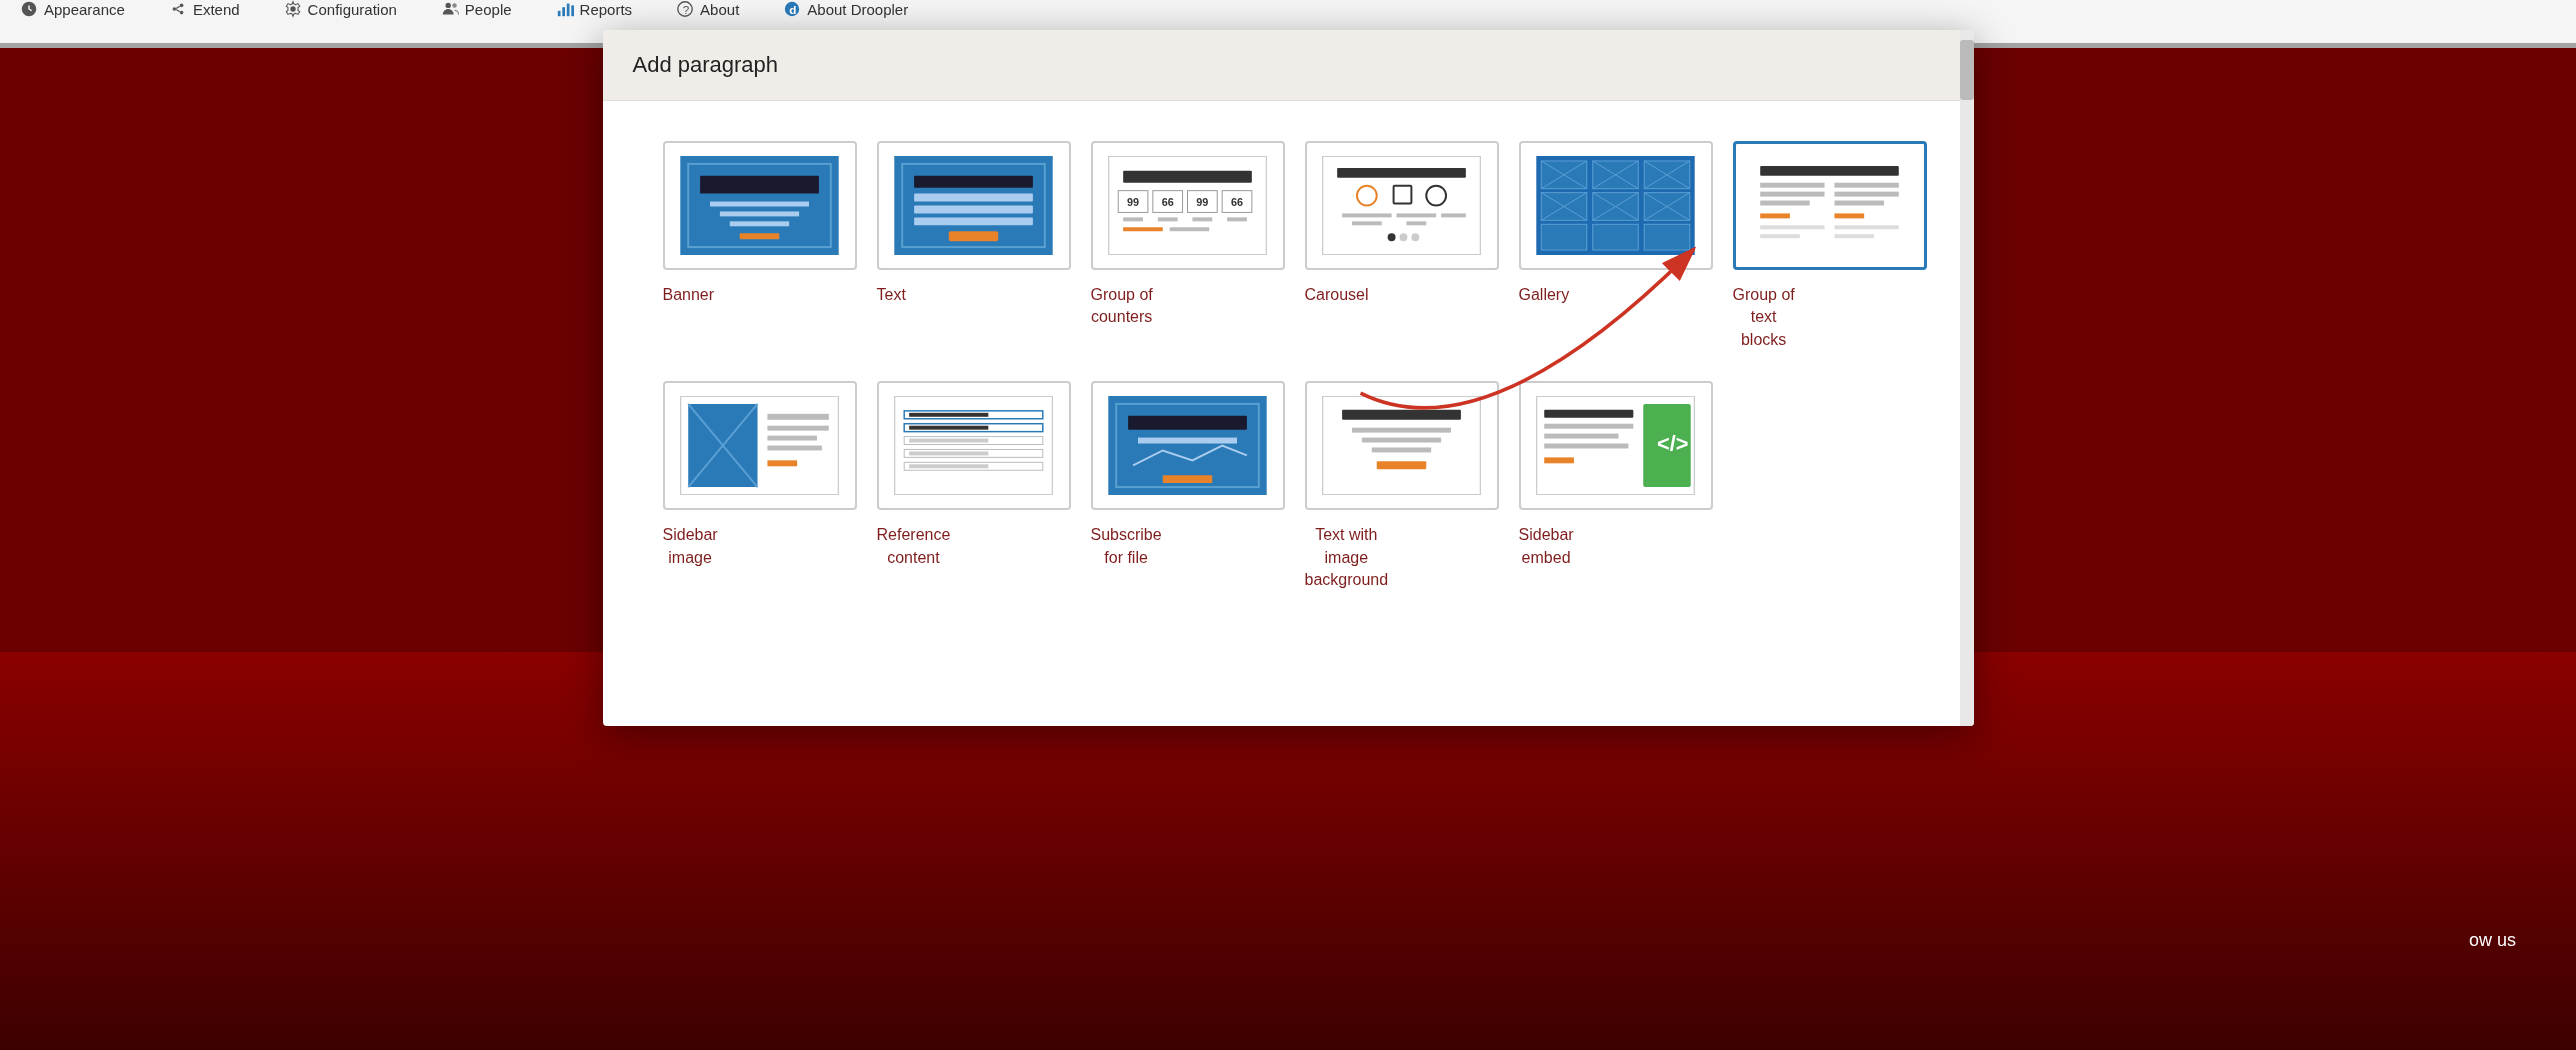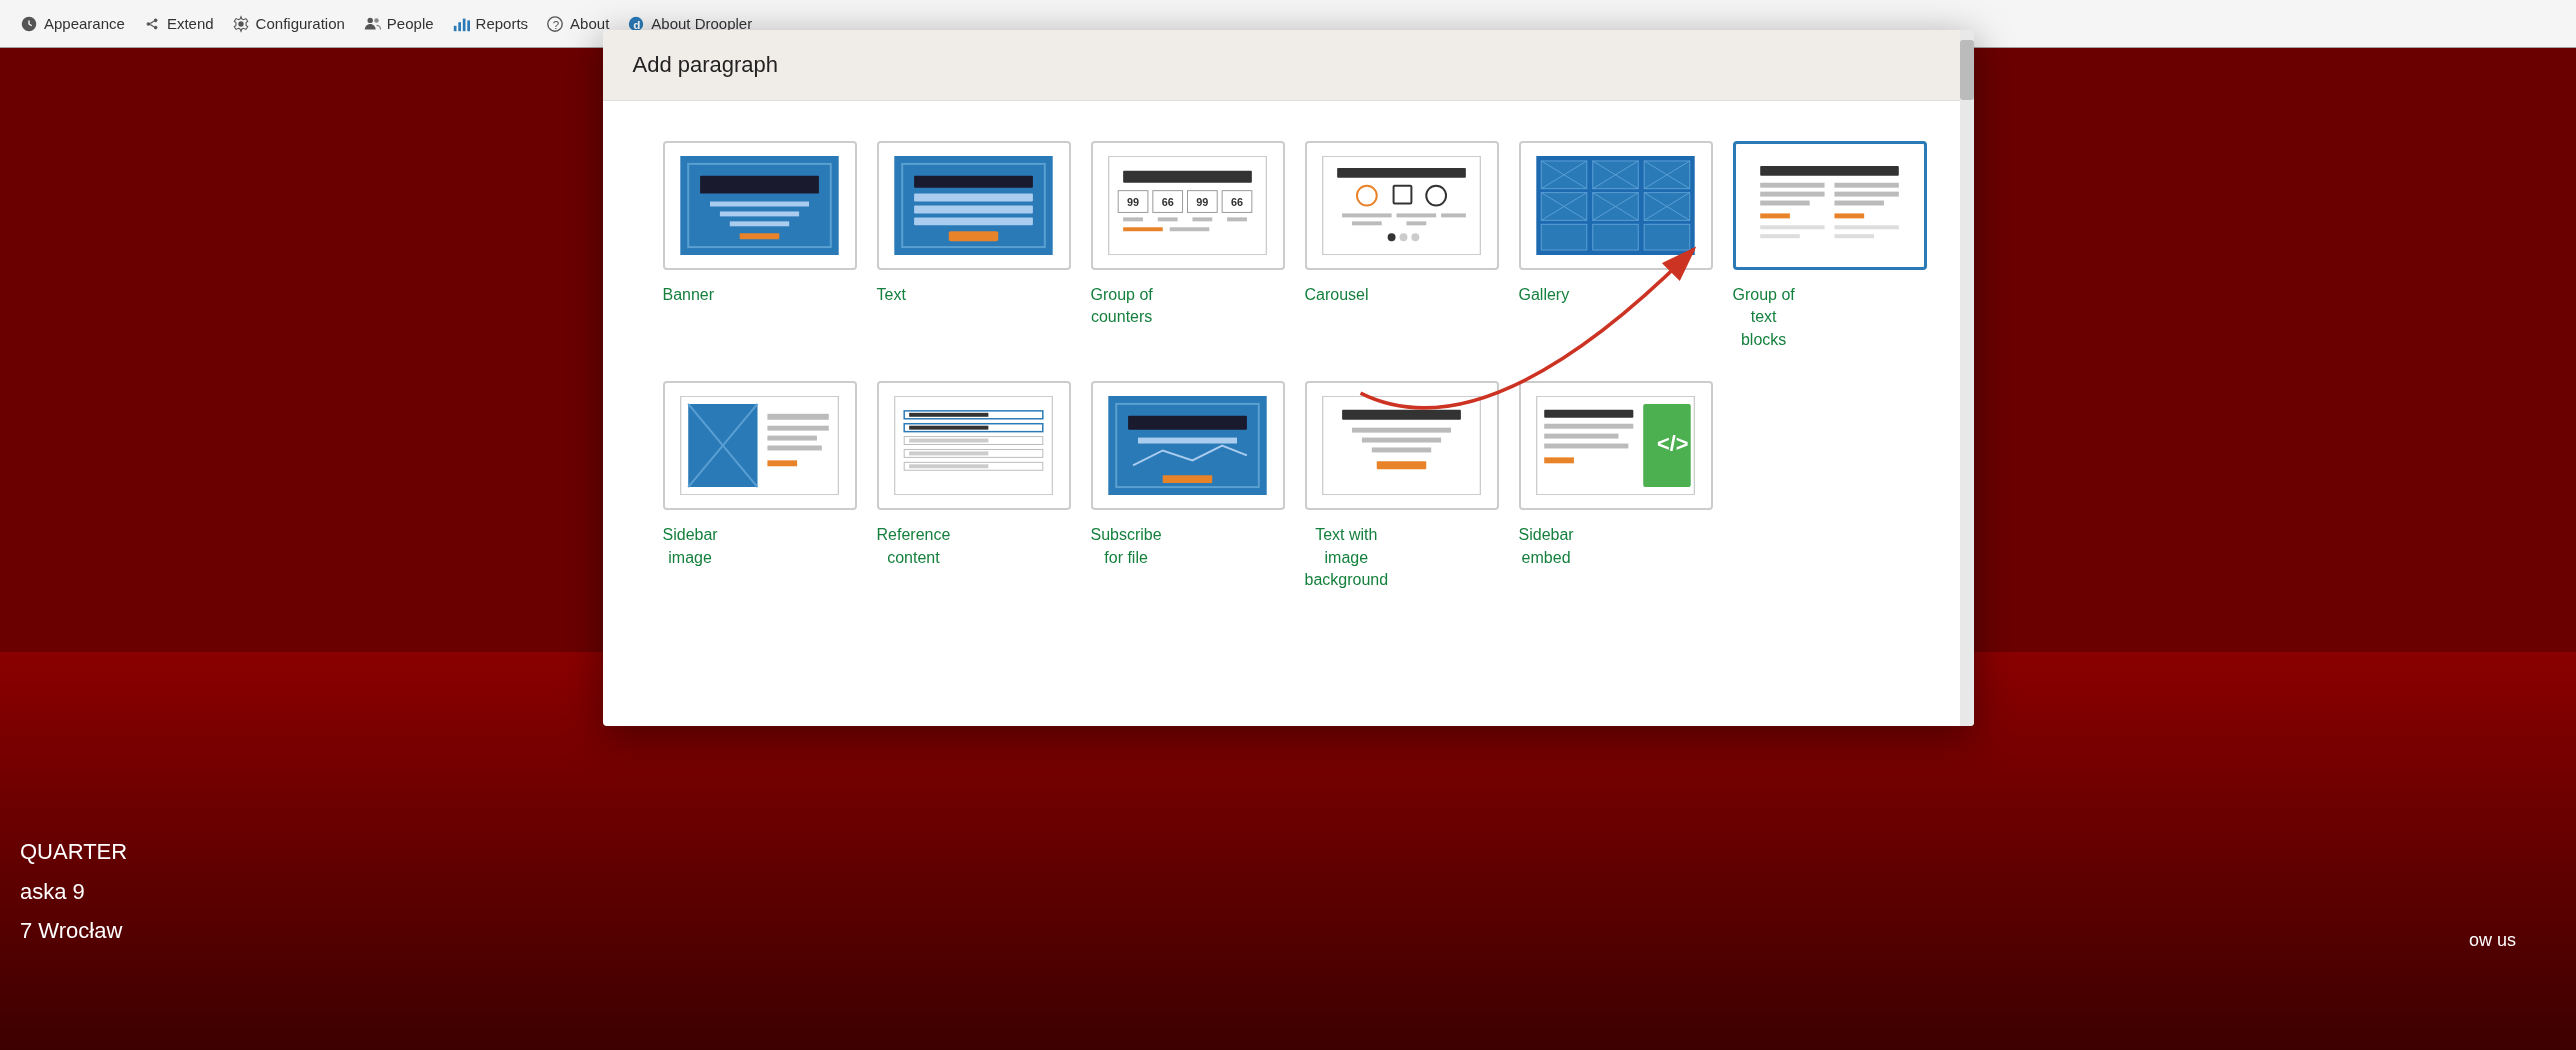--- a/index.html
+++ b/index.html
@@ -11,24 +11,24 @@
       height: 1050px;
       overflow: hidden;
       position: relative;
     }
 
     
     .top-nav {
       background: #f5f5f5;
       height: 48px;
       display: flex;
-      align-items: center;
+      align-items: flex-start;
       padding: 0 20px;
-      gap: 18px;
-      border-bottom: 1px solid #a3a3a3;
+      gap: 44px;
+      border-bottom: 5px solid #a3a3a3;
       position: relative;
       z-index: 10;
     }
 
     .nav-item {
       display: flex;
       align-items: center;
       gap: 6px;
       font-size: 15px;
       color: #333;
@@ -129,21 +129,21 @@
       overflow: hidden;
     }
 
     .paragraph-item-icon.selected {
       border: 3px solid #2a7ab8;
       border-radius: 4px;
     }
 
     .paragraph-item-label {
       font-size: 16px;
-      color: #15803d;
+      color: #7f1d1d;
       text-align: center;
       line-height: 1.4;
     }
 
     
     .arrow-overlay {
       position: absolute;
       top: 0;
       left: 0;
       width: 100%;
@@ -236,25 +236,20 @@
   <div class="nav-item">
     <svg class="nav-icon" viewBox="0 0 20 20">
       <circle cx="10" cy="10" r="8" fill="#2a7ab8"></circle>
       <text x="7" y="15" font-size="13" fill="white" font-weight="bold">d</text>
     </svg>
     <span>About Droopler</span>
   </div>
 </div>
 
 <div class="bg-content">
-  <div class="bg-text-left">
-    <div>QUARTER</div>
-    <div>aska 9</div>
-    <div>7 Wrocław</div>
-  </div>
   <div class="bg-text-right">ow us</div>
 </div>
 
 <div class="modal-overlay">
   <div class="modal">
     <div class="modal-header">
       <h2 class="modal-title">Add paragraph</h2>
     </div>
     <div class="modal-body">
       <div class="paragraph-grid">

